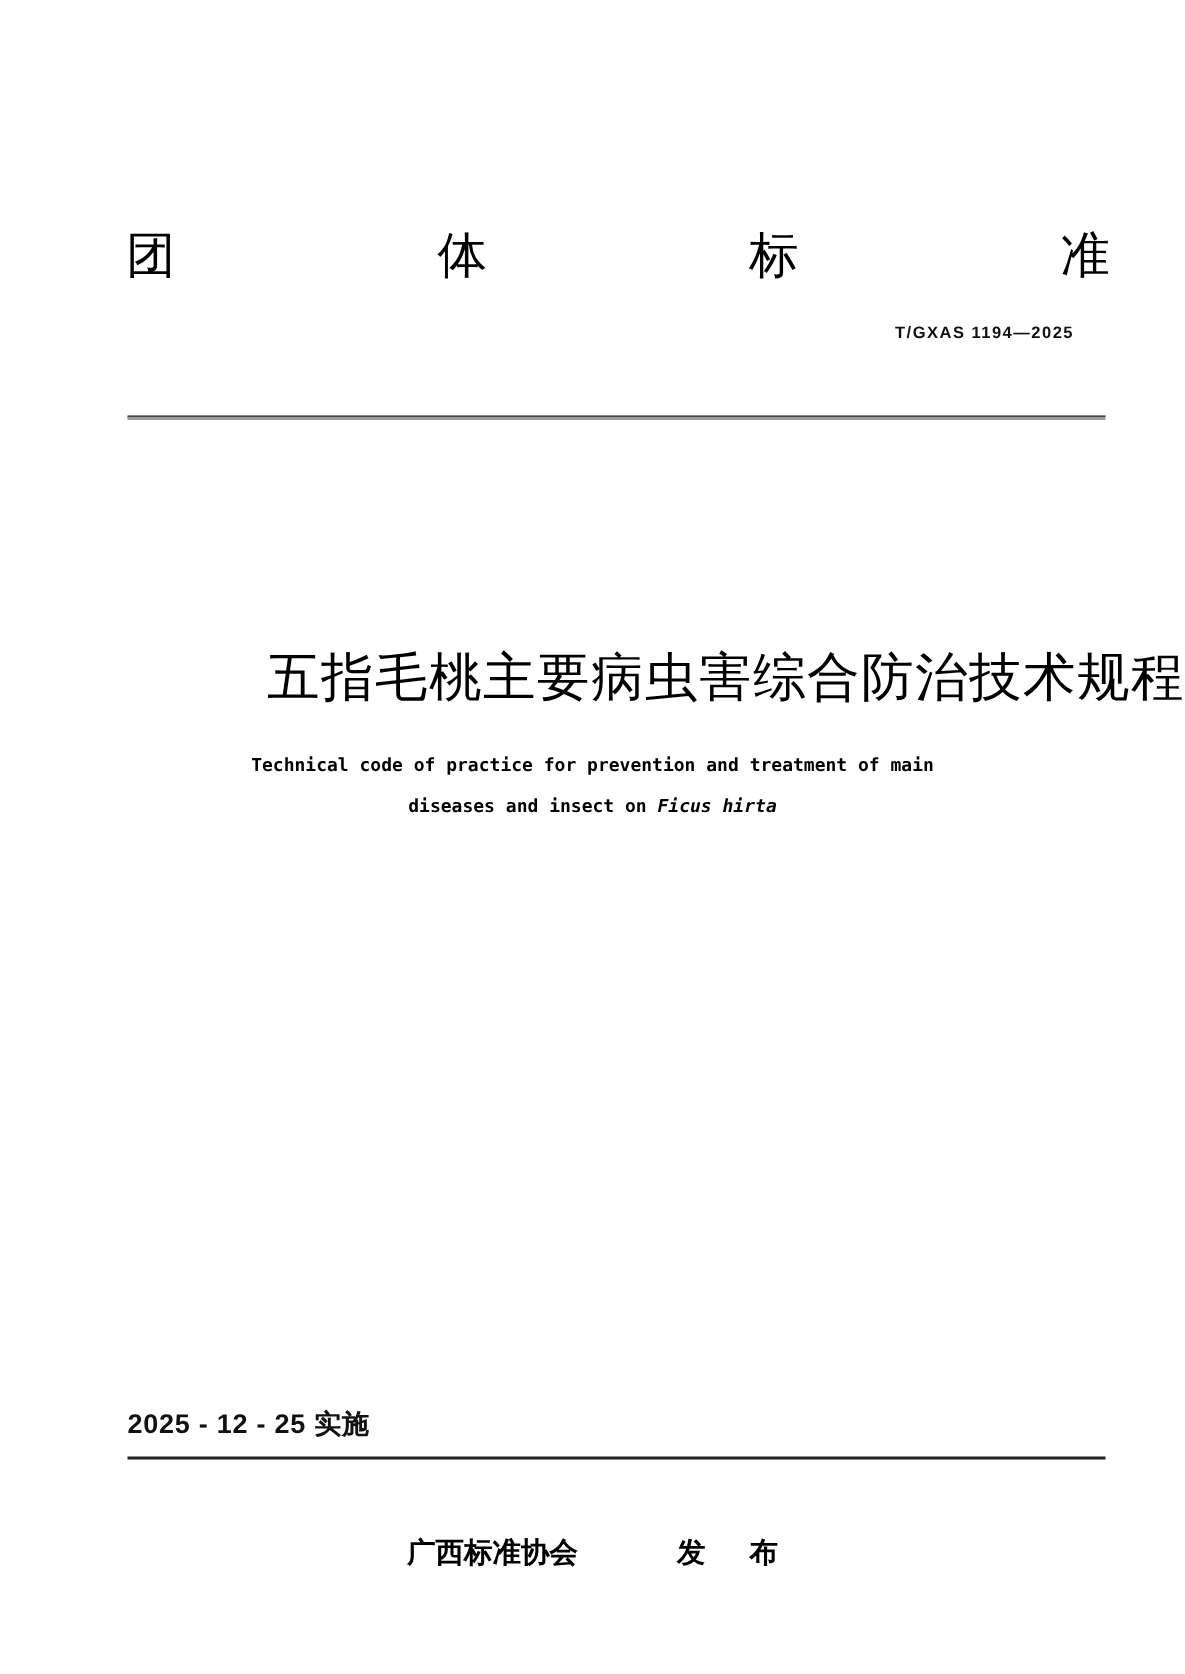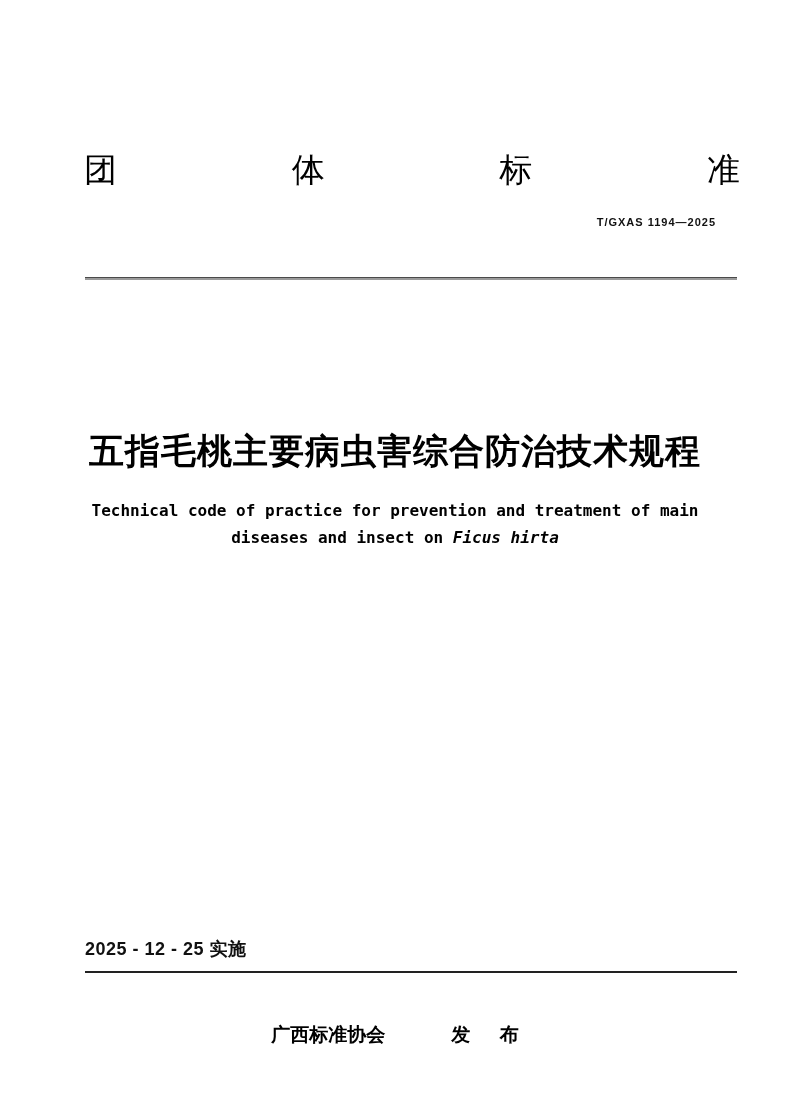--- a/index.html
+++ b/index.html
@@ -39,29 +39,29 @@
     font-size:11px;font-weight:600;letter-spacing:1px;white-space:nowrap;
   }
   
   .rule-top{
     position:absolute;left:85px;top:277px;width:652px;height:2px;
     background:#9a9a9a;border-top:1.5px solid #4a4a4a;
   }
   
   .title-cn{
     position:absolute;left:0;top:428px;width:100%;
-    text-align:center;font-size:35px;font-weight:bold;
+    text-align:right;font-size:35px;font-weight:normal;
     letter-spacing:1px;color:#000;
   }
   
   .title-en{
     position:absolute;left:0;top:497px;width:100%;
     text-align:center;
     font-family:"DejaVu Sans Mono","Liberation Mono",monospace;
-    font-size:16px;font-weight:bold;line-height:27px;color:#000;
+    font-size:12px;font-weight:bold;line-height:27px;color:#000;
   }
   .title-en .it{font-style:italic;}
   
   .dates-row{
     position:absolute;left:85px;top:937px;width:652px;
     display:flex;justify-content:space-between;
     font-size:18px;font-weight:600;letter-spacing:.5px;white-space:nowrap;
   }
   .rule-bottom{
     position:absolute;left:85px;top:971px;width:652px;height:0;

